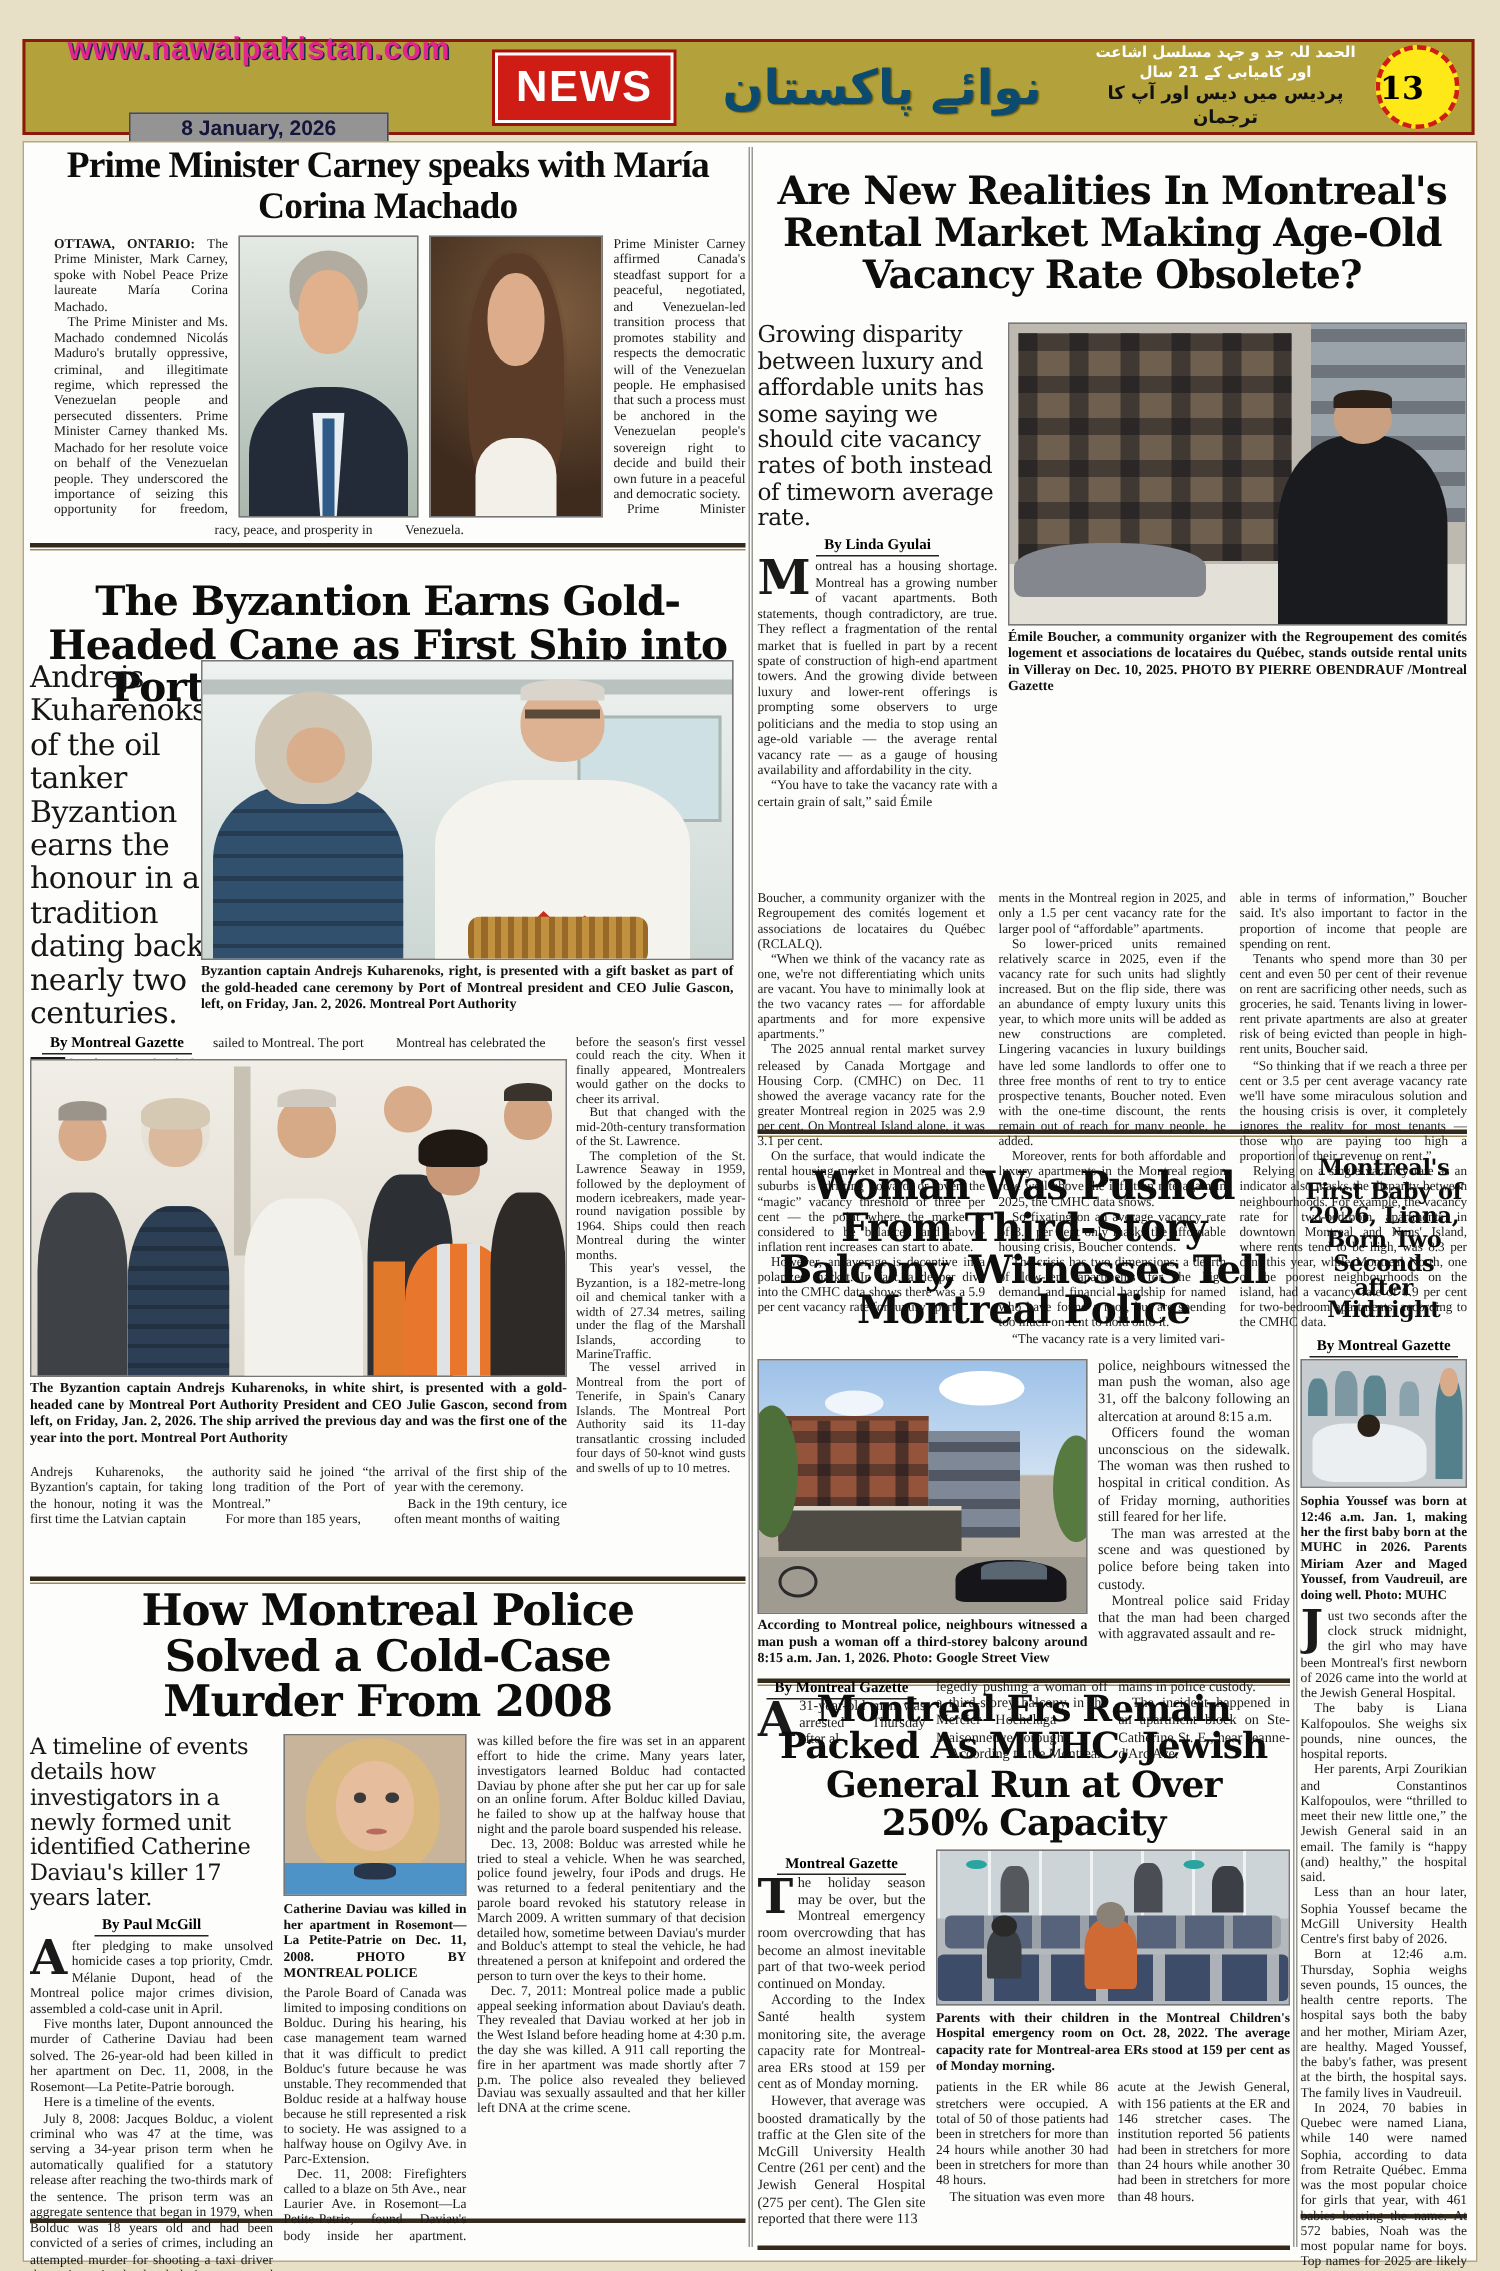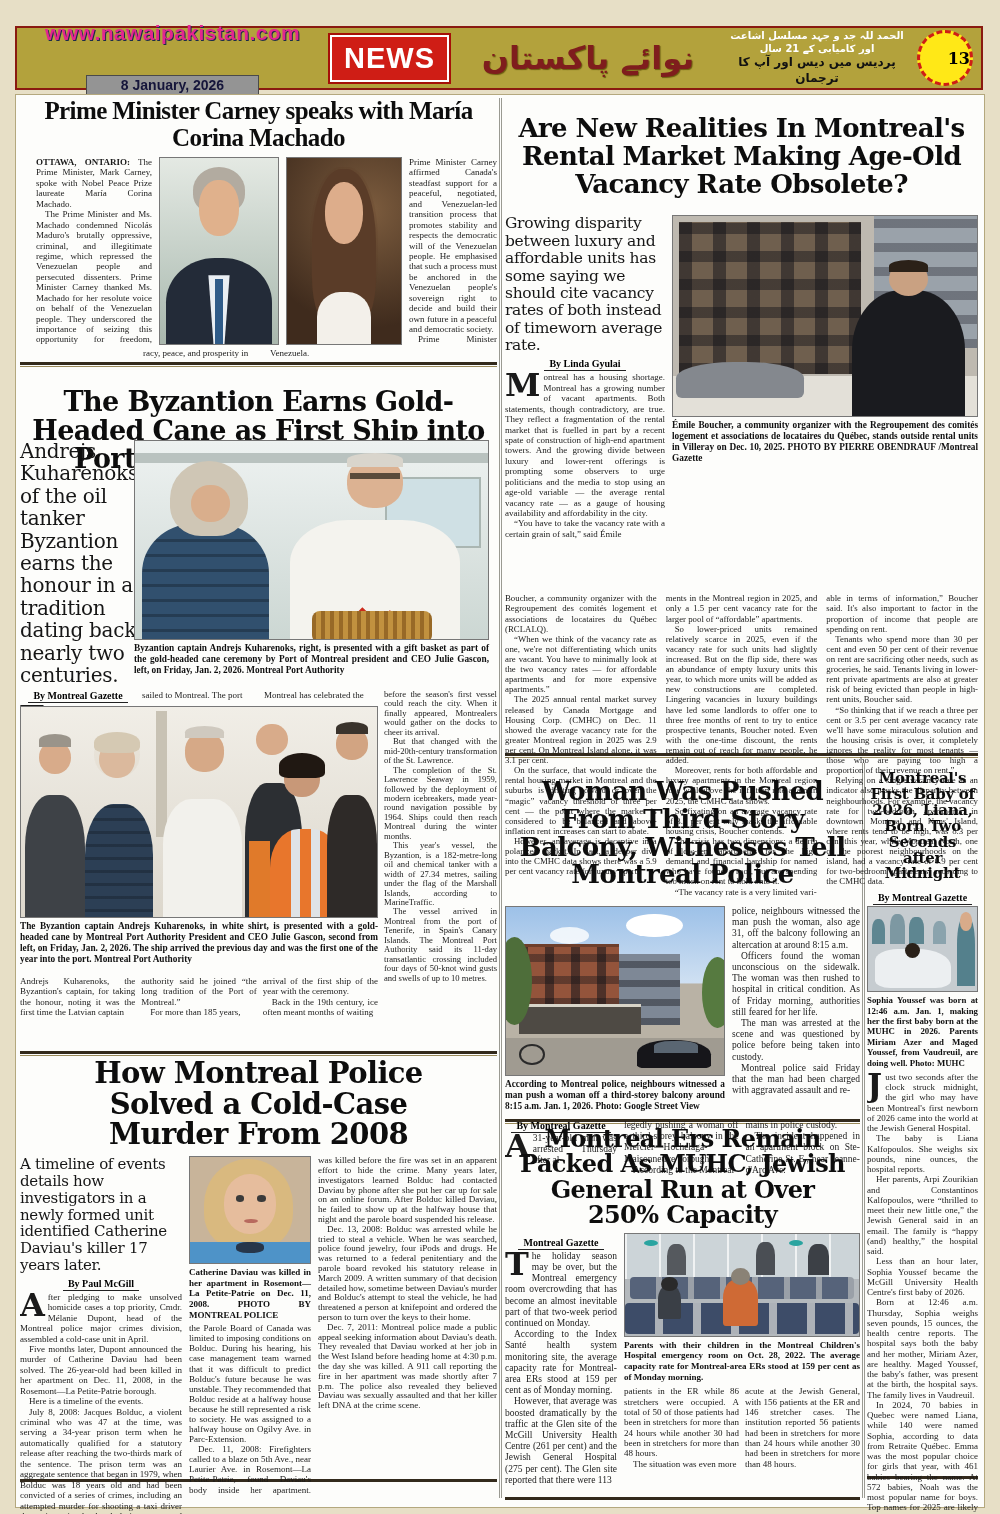--- a/index.html
+++ b/index.html
@@ -4,25 +4,25 @@
 <style>
   html,body{margin:0;padding:0;}
   .page{position:relative;width:1000px;height:1514px;background:#e7dfc6;font-family:"Liberation Serif","DejaVu Serif",serif;overflow:hidden;}
   .content-box{position:absolute;left:15px;top:94px;width:968px;height:1412px;background:#fdfdfb;border:1px solid #b4a87e;}
   
   .banner{position:absolute;left:15px;top:26px;width:968px;height:64px;background:#b3a23c;border:2px solid #8a1a10;box-sizing:border-box;display:flex;align-items:center;gap:10px;padding:0 8px;}
   .b-left{width:295px;display:flex;flex-direction:column;align-items:center;gap:28px;}
   .site{font-family:"Liberation Sans",sans-serif;font-weight:700;font-size:21px;color:#e2268f;text-shadow:1px 1px 0 #1c2a4a;letter-spacing:.4px;}
   .date-box{margin-top:2px;background:#949494;border:1px solid #4a4a4a;color:#15153a;font-family:"Liberation Sans",sans-serif;font-weight:700;font-size:14px;padding:1px 34px;}
   .news-box{background:#cf1d15;border:2px solid #fff;box-shadow:0 0 0 2px #a51008;color:#fff;font-family:"Liberation Sans",sans-serif;font-weight:700;font-size:29px;letter-spacing:1px;padding:5px 12px;}
-  .urdu-title{flex:1;text-align:center;color:#7f1d1d;font-family:"DejaVu Sans",sans-serif;font-weight:700;font-size:32px;line-height:1;text-shadow:1px 1px 1px #6a5c10;}
+  .urdu-title{flex:1;text-align:center;color:#0c4a6e;font-family:"DejaVu Sans",sans-serif;font-weight:700;font-size:32px;line-height:1;text-shadow:1px 1px 1px #6a5c10;}
   .taglines{width:180px;text-align:center;}
   .tag-top{color:#fff;font-family:"DejaVu Sans",sans-serif;font-size:10px;font-weight:700;line-height:1.3;}
   .tag-bottom{color:#121212;font-family:"DejaVu Sans",sans-serif;font-size:12px;font-weight:700;line-height:1.3;}
-  .page-circle{width:50px;height:50px;border-radius:50%;background:#ffe817;border:3px dashed #cf1d15;display:flex;align-items:center;justify-content:flex-end;font-family:"DejaVu Serif",serif;font-weight:700;font-size:16px;color:#000;}
+  .page-circle{width:50px;height:50px;border-radius:50%;background:#ffe817;border:3px dashed #cf1d15;display:flex;align-items:center;justify-content:flex-start;font-family:"DejaVu Serif",serif;font-weight:700;font-size:21px;color:#000;}
   
   .vrule{position:absolute;width:3px;border-left:1px solid #9a9a92;border-right:1px solid #9a9a92;box-sizing:border-box;}
   .hsep{position:absolute;height:5px;border-top:3px solid #332a1c;border-bottom:1px solid #9a8a5a;box-sizing:border-box;}
   
   .article{position:absolute;box-sizing:border-box;}
   .a-head{font-family:"DejaVu Serif",serif;font-weight:700;text-align:center;color:#0d0d0d;letter-spacing:-0.6px;line-height:1.06;}
   .deck{font-family:"DejaVu Serif",serif;font-size:15.5px;line-height:1.12;color:#161616;letter-spacing:-0.3px;}
   .byline{text-align:center;font-weight:700;font-size:10px;margin:4px 0 3px;}
   .byline span{border-bottom:1px solid #222;padding:0 5px 1px;}
   .body{font-size:9px;line-height:1.16;text-align:justify;color:#1a1a1a;overflow:hidden;}

